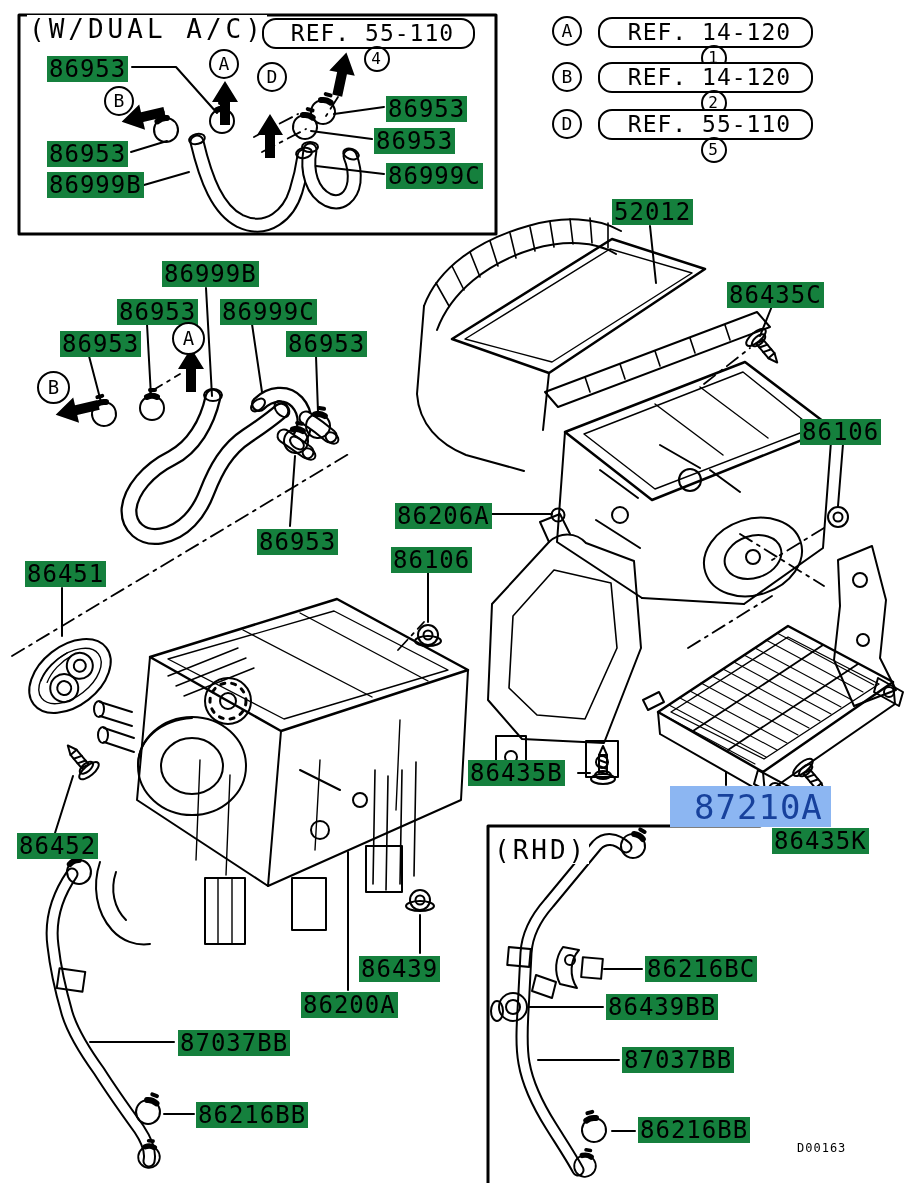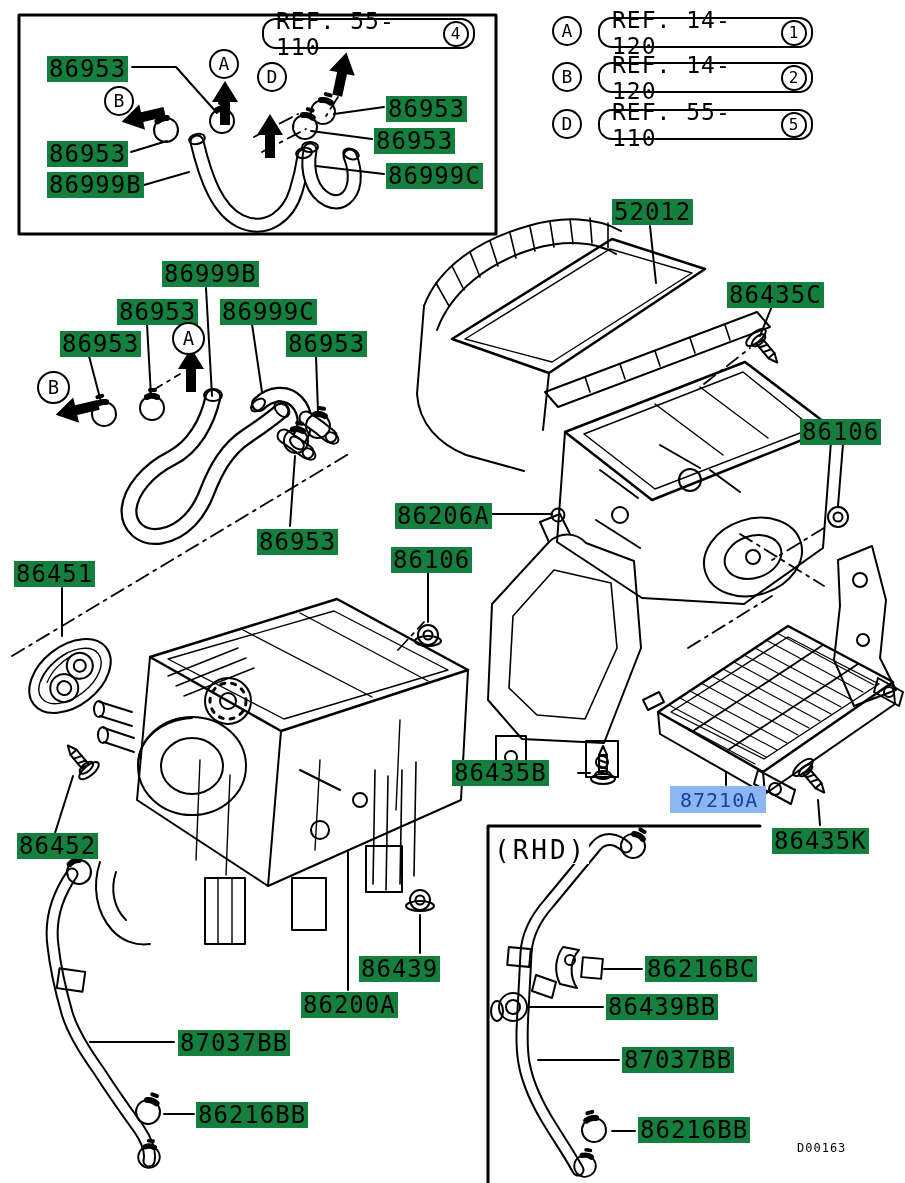--- a/index.html
+++ b/index.html
@@ -10,26 +10,26 @@
           background:#15803d;padding:1px 2px;}
   .ptitle{position:absolute;font-size:26px;line-height:1;letter-spacing:4px;white-space:nowrap;
           background:#fff;padding:1px 2px;}
   .small{font-size:12px;letter-spacing:1px;}
   .ccircle{position:absolute;width:26px;height:26px;border:2.5px solid #000;border-radius:50%;
            display:flex;align-items:center;justify-content:center;font-size:18px;line-height:1;
            background:#fff;box-sizing:content-box;}
   .ccircle.lg{width:29px;height:29px;font-size:19px;}
   .refbox{position:absolute;height:31px;border:2.5px solid #000;border-radius:14px;background:#fff;
           display:flex;align-items:center;justify-content:space-between;box-sizing:border-box;
-          padding:0 4px 0 12px;font-size:23px;letter-spacing:1px;}
+          padding:0 4px 0 12px;font-size:23px;letter-spacing:1px;flex-direction:column;}
   .numcircle{width:22px;height:22px;border:2px solid #000;border-radius:50%;flex:0 0 auto;
              display:flex;align-items:center;justify-content:center;font-size:16px;line-height:1;
              margin-left:8px;}
-  .hl{position:absolute;font-size:20px;line-height:1;letter-spacing:1px;white-space:nowrap;
-      background:#8cb6f2;color:#17419c;padding:4px 8px 3px 10px;}
+  .hl{position:absolute;font-size:34px;line-height:1;letter-spacing:1px;white-space:nowrap;
+      background:#8cb6f2;color:#17419c;padding:4px 8px 3px 24px;}
 </style>
 </head>
 <body>
 
 <div id="stage">
 
 <svg id="lineart" width="905" height="1183" viewBox="0 0 905 1183" fill="none" stroke="#000" stroke-width="2" stroke-linecap="round" stroke-linejoin="round">
   <defs>
     <g id="clampG">
       <circle r="12"></circle>
@@ -266,20 +266,21 @@
     <path d="M688,648 L772,596"></path>
     <path d="M740,534 L824,586"></path>
     <path d="M254,137 L298,114"></path>
     <path d="M262,152 L306,129"></path>
     <path d="M338,97 L326,116"></path>
     <path d="M150,392 L180,374"></path>
     <path d="M398,650 L424,622"></path>
   </g>
 </svg>
 
+<div class="ptitle" style="left:27px;top:15px">(W/DUAL A/C)</div>
 <div class="refbox" style="left:262px;top:18px;width:213px">
   <span>REF. 55-110</span>
   <span class="numcircle">4</span>
 </div>
 <div class="plabel" style="left:47px;top:56px">86953</div>
 <div class="plabel" style="left:47px;top:141px">86953</div>
 <div class="plabel" style="left:47px;top:172px">86999B</div>
 <div class="plabel" style="left:386px;top:96px">86953</div>
 <div class="plabel" style="left:374px;top:128px">86953</div>
 <div class="plabel" style="left:386px;top:163px">86999C</div>
@@ -310,23 +311,23 @@
 <div class="plabel" style="left:286px;top:331px">86953</div>
 <div class="plabel" style="left:257px;top:529px">86953</div>
 <div class="ccircle lg" style="left:172px;top:322px">A</div>
 <div class="ccircle lg" style="left:37px;top:371px">B</div>
 
 <div class="plabel" style="left:612px;top:199px">52012</div>
 <div class="plabel" style="left:727px;top:282px">86435C</div>
 <div class="plabel" style="left:800px;top:419px">86106</div>
 <div class="plabel" style="left:395px;top:503px">86206A</div>
 <div class="plabel" style="left:391px;top:547px">86106</div>
-<div class="plabel" style="left:14px;top:561px">86451</div>
+<div class="plabel" style="left:25px;top:561px">86451</div>
 <div class="plabel" style="left:17px;top:833px">86452</div>
-<div class="plabel" style="left:452px;top:760px">86435B</div>
+<div class="plabel" style="left:468px;top:760px">86435B</div>
 <div class="hl" style="left:670px;top:786px">87210A</div>
 <div class="plabel" style="left:772px;top:828px">86435K</div>
 <div class="plabel" style="left:359px;top:956px">86439</div>
 <div class="plabel" style="left:301px;top:992px">86200A</div>
 <div class="plabel" style="left:178px;top:1030px">87037BB</div>
 <div class="plabel" style="left:196px;top:1102px">86216BB</div>
 
 <div class="ptitle" style="left:492px;top:836px;letter-spacing:3px">(RHD)</div>
 <div class="plabel" style="left:645px;top:956px">86216BC</div>
 <div class="plabel" style="left:606px;top:994px">86439BB</div>

